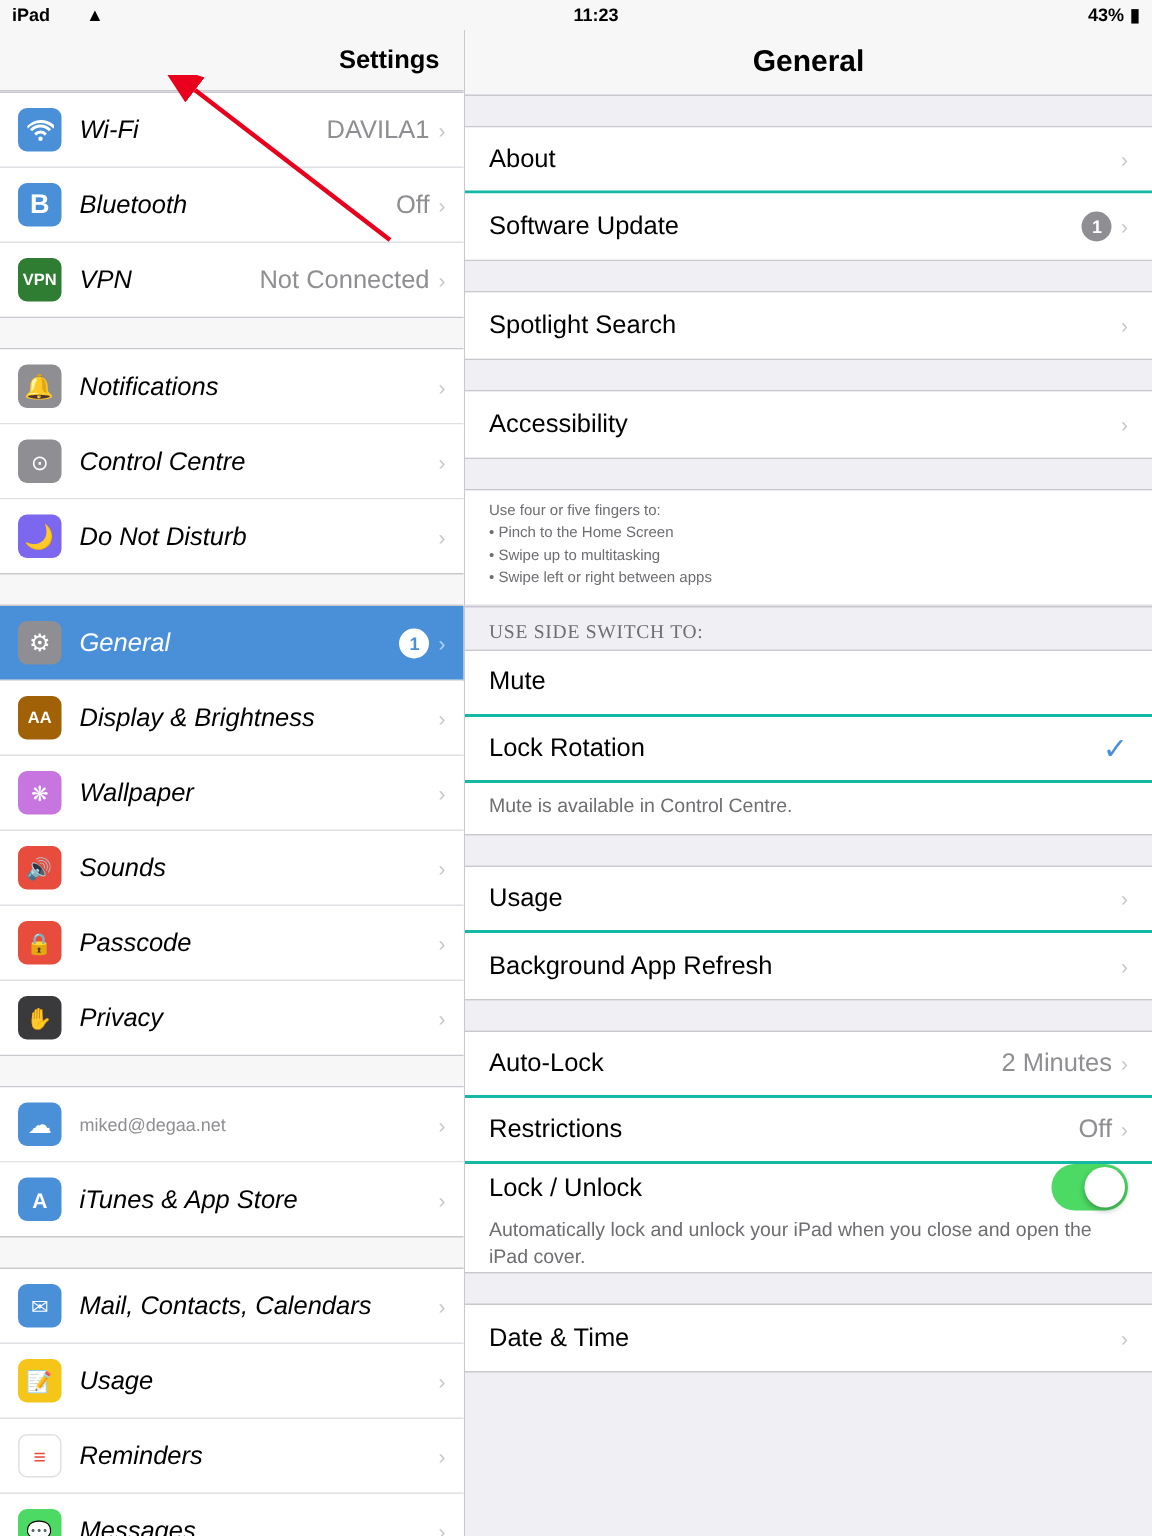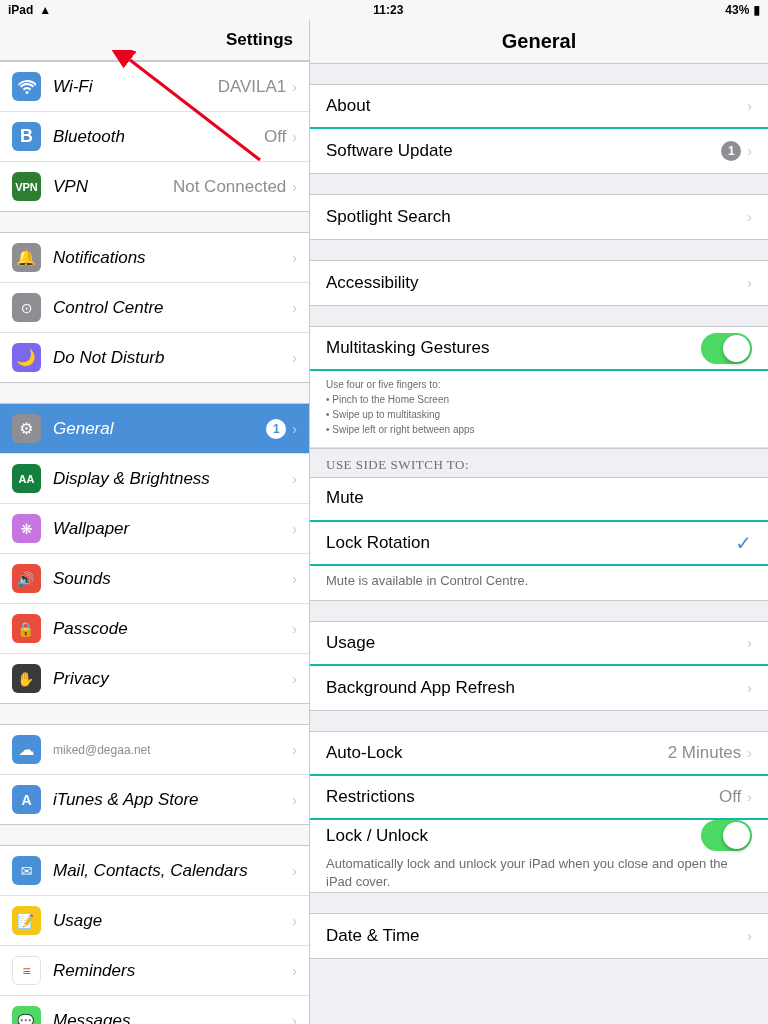--- a/index.html
+++ b/index.html
@@ -11,21 +11,21 @@
       height: 20px;
       display: flex;
       align-items: center;
       justify-content: space-between;
       padding: 0 8px;
       font-size: 12px;
       font-weight: 600;
       color: #000;
       flex-shrink: 0;
     }
-    .status-left { display: flex; align-items: center; gap: 6px; }
+    .status-left { display: flex; align-items: center; gap: 24px; }
     .status-right { display: flex; align-items: center; gap: 4px; }
 
     
     .main-container {
       display: flex;
       flex: 1;
       overflow: hidden;
     }
 
     
@@ -120,21 +120,21 @@
     }
 
     
     .icon-wifi { background: #4a90d9; color: #fff; }
     .icon-bluetooth { background: #4a90d9; color: #fff; }
     .icon-vpn { background: #2e7d32; color: #fff; font-size: 11px; font-weight: 700; }
     .icon-notifications { background: #8e8e93; color: #fff; }
     .icon-control { background: #8e8e93; color: #fff; }
     .icon-donotdisturb { background: #7b68ee; color: #fff; }
     .icon-general { background: #8e8e93; color: #fff; }
-    .icon-display { background: #15803d; color: #fff; font-size: 11px; font-weight: 700; }
+    .icon-display { background: #a16207; color: #fff; font-size: 11px; font-weight: 700; }
     .icon-wallpaper { background: #c776e0; color: #fff; }
     .icon-sounds { background: #e74c3c; color: #fff; }
     .icon-passcode { background: #e74c3c; color: #fff; }
     .icon-privacy { background: #3a3a3c; color: #fff; }
     .icon-icloud { background: #4a90d9; color: #fff; }
     .icon-itunes { background: #4a90d9; color: #fff; }
     .icon-mail { background: #4a90d9; color: #fff; }
     .icon-notes { background: #f5c518; color: #fff; }
     .icon-reminders { background: #fff; color: #e74c3c; border: 1px solid #e0e0e5; }
     .icon-messages { background: #4cd964; color: #fff; }
@@ -433,24 +433,20 @@
     </div>
 
     <div class="content-group">
       <div class="content-row">
         <span class="content-row-label">Accessibility</span>
         <span class="chevron-right">›</span>
       </div>
     </div>
 
     <div class="content-group">
-      <div class="content-row">
-        <span class="content-row-label">Multitasking Gestures</span>
-        <div class="toggle"></div>
-      </div>
       <div class="multitasking-desc">
         Use four or five fingers to:<br>
         • Pinch to the Home Screen<br>
         • Swipe up to multitasking<br>
         • Swipe left or right between apps
       </div>
     </div>
 
     <div style="margin-top:0;">
       <div class="section-label">USE SIDE SWITCH TO:</div>

